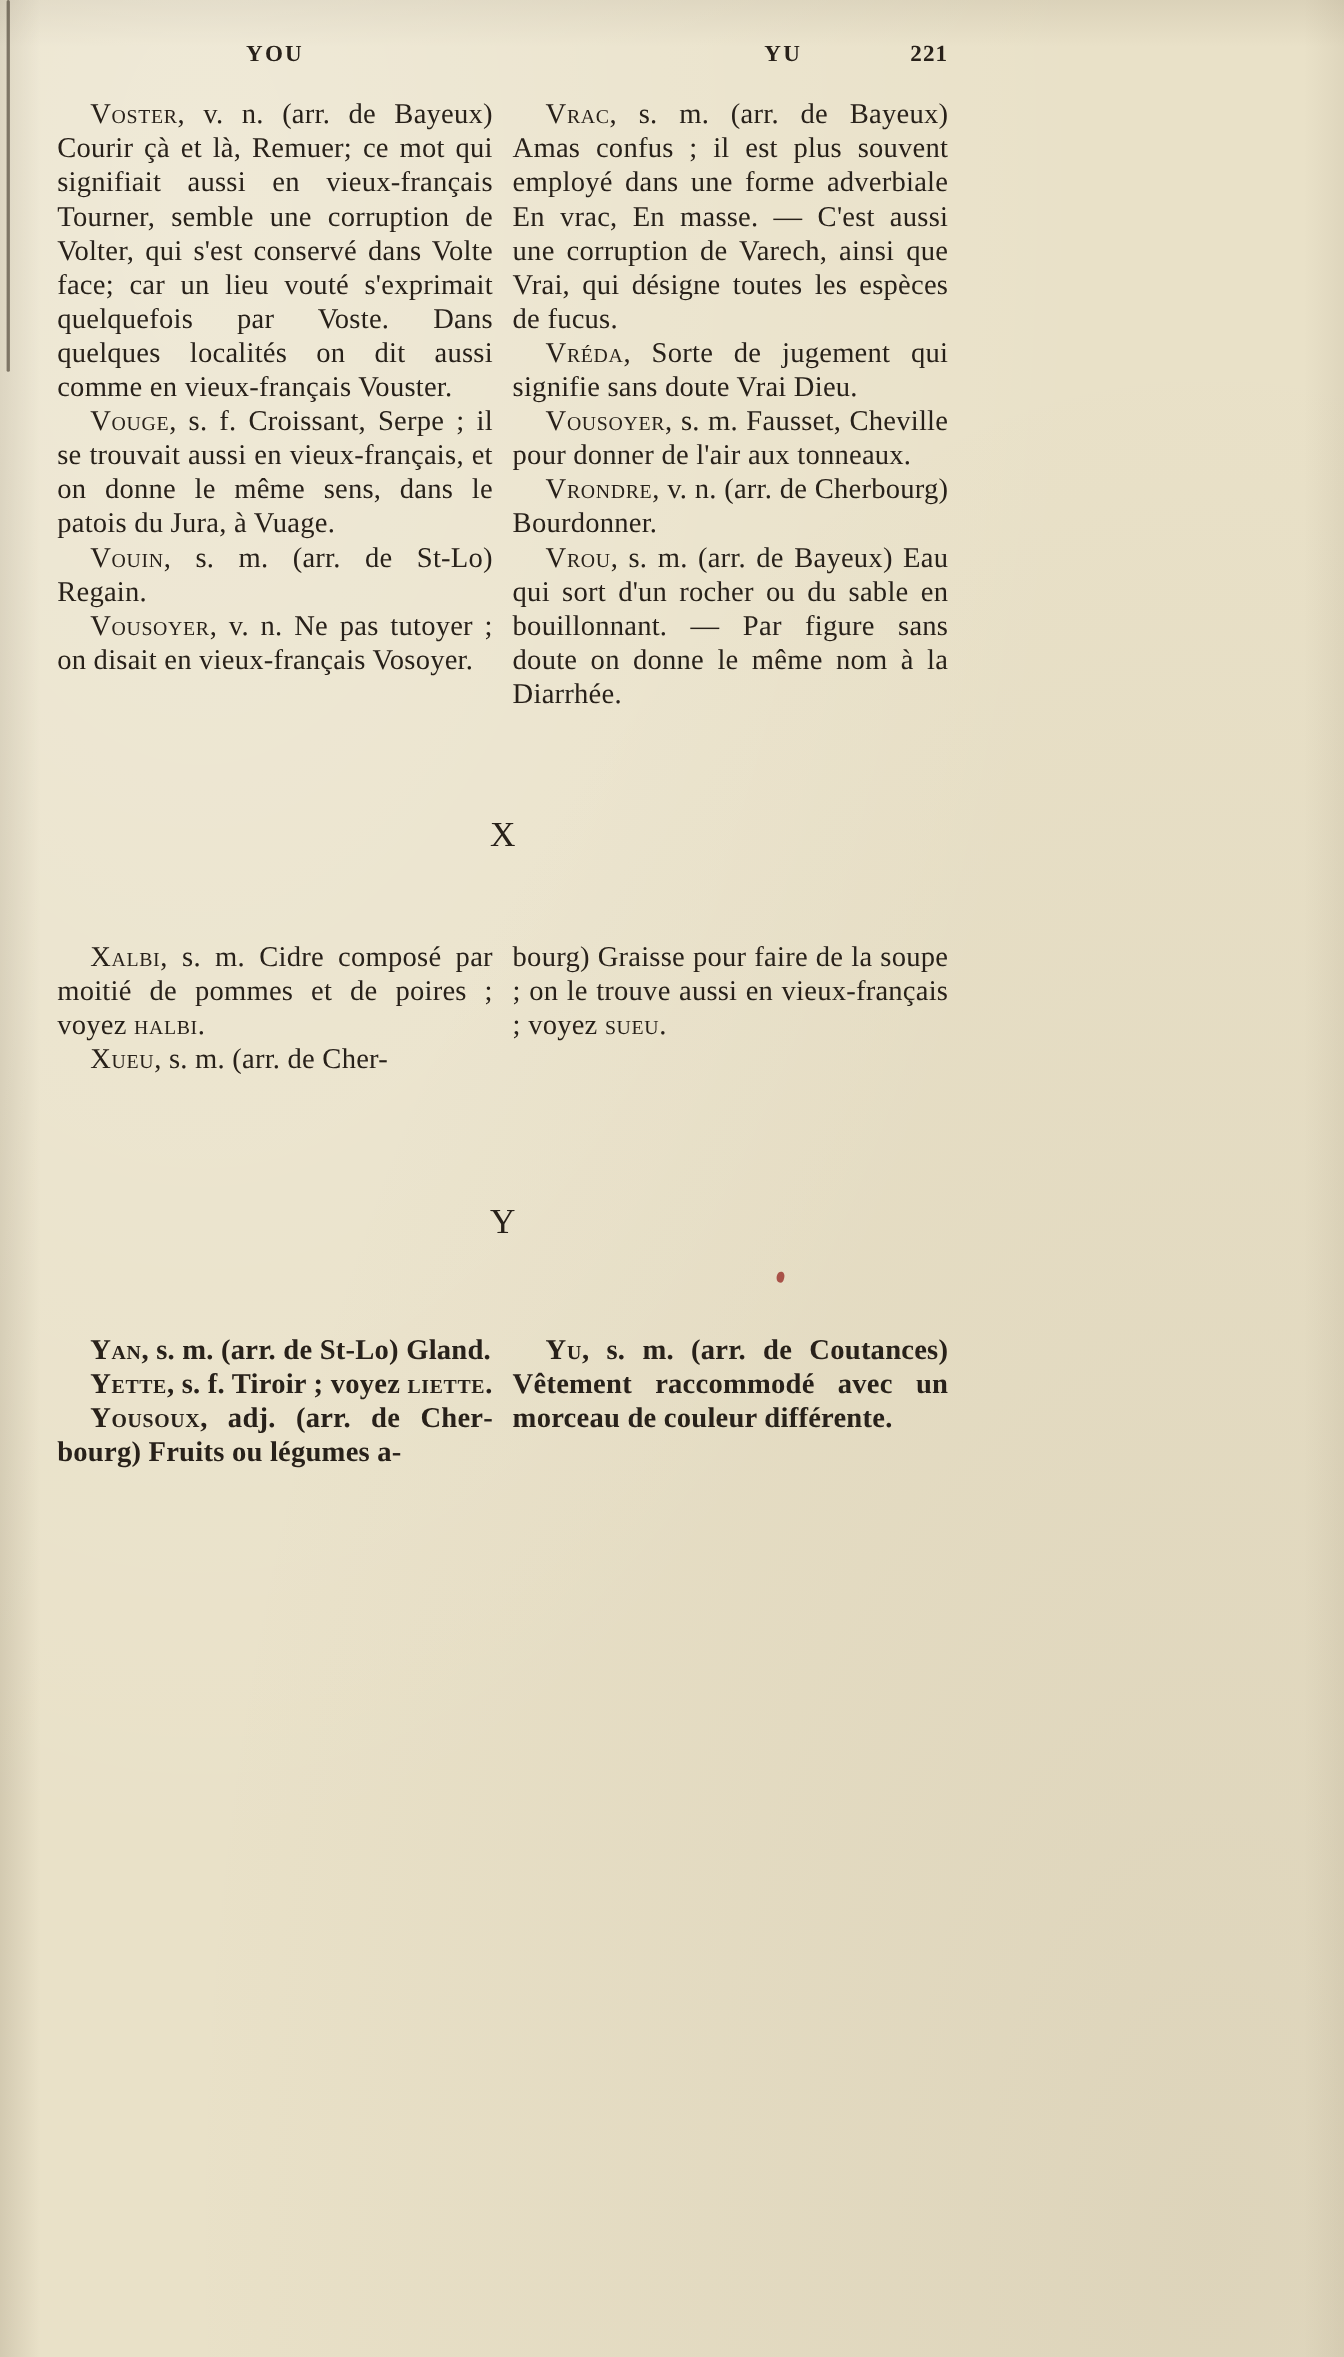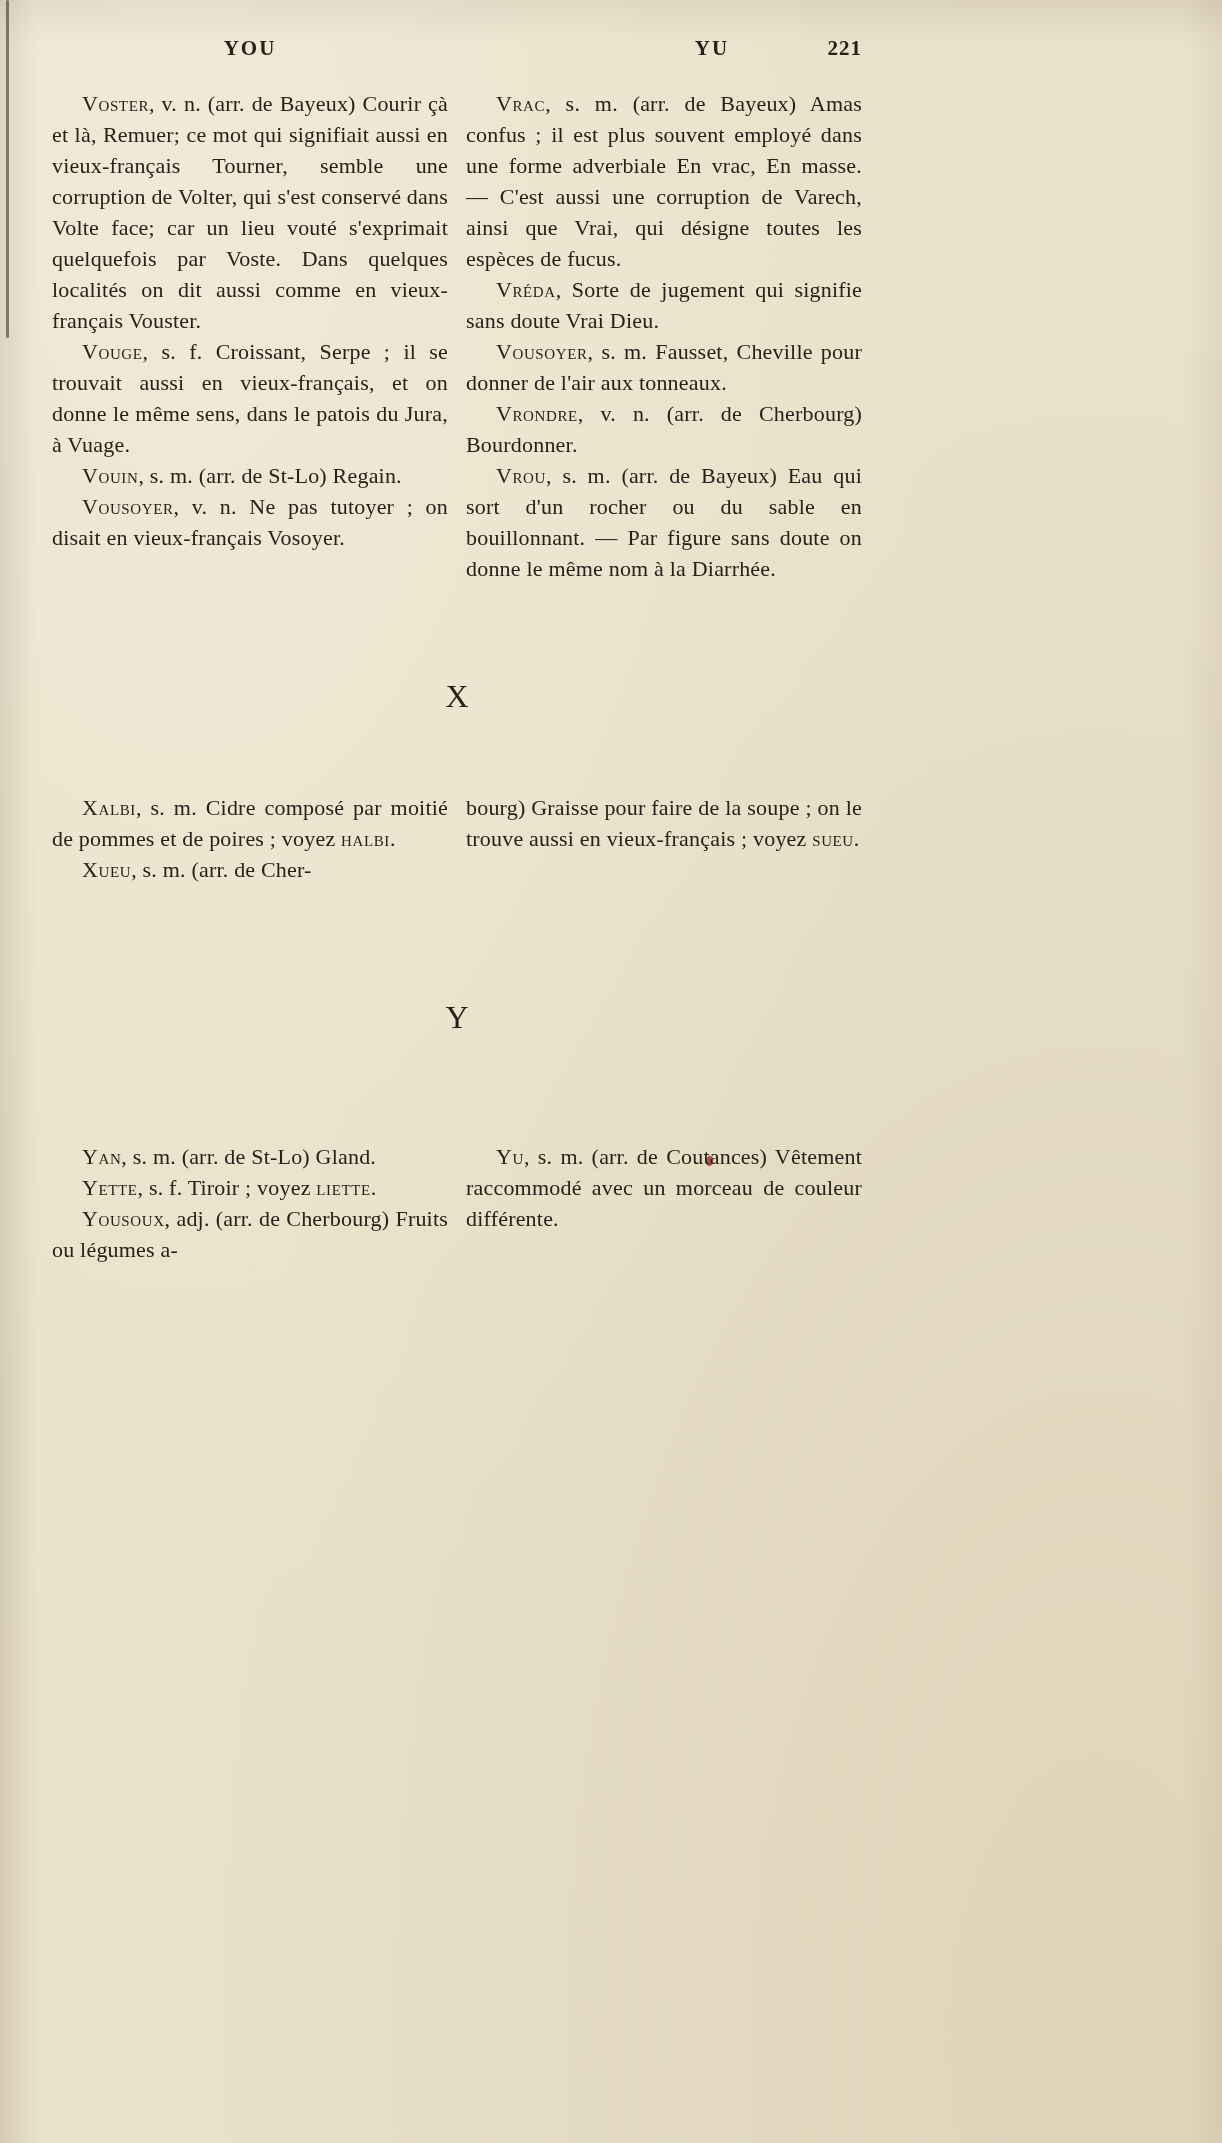--- a/index.html
+++ b/index.html
@@ -48,38 +48,38 @@
     font-weight: bold; font-size: 21px;
     letter-spacing: 2px;
   }
   .head-left { position: absolute; left: 198px; transform: translateX(-50%); }
   .head-right { position: absolute; left: 660px; transform: translateX(-50%); }
   .page-num { position: absolute; right: 0; letter-spacing: 1px; }
   .two-col { display: flex; gap: 18px; }
   .col { width: 396px; }
   .col p {
     margin: 0;
-    font-size: 22px; line-height: 31px;
+    font-size: 26px; line-height: 31px;
     text-align: justify;
     text-indent: 30px;
     letter-spacing: 0.2px;
     hyphens: manual;
   }
   .col p.no-indent { text-indent: 0; }
   .sc { font-variant: small-caps; letter-spacing: 0.6px; }
   .section-letter {
     text-align: center;
     font-size: 32px;
     height: 40px; line-height: 40px;
   }
   .sec-v { margin-top: 12px; }
   .letter-x { margin-top: 92px; }
   .sec-x { margin-top: 76px; }
   .letter-y { margin-top: 112px; }
-  .sec-y { margin-top: 104px; }
+  .sec-y { margin-top: 81px; font-weight: bold; }
 </style>
 </head>
 <body>
 
 <div class="page">
   <div class="edge-line"></div>
   <div class="speck"></div>
 
   <div class="text-block">
 

